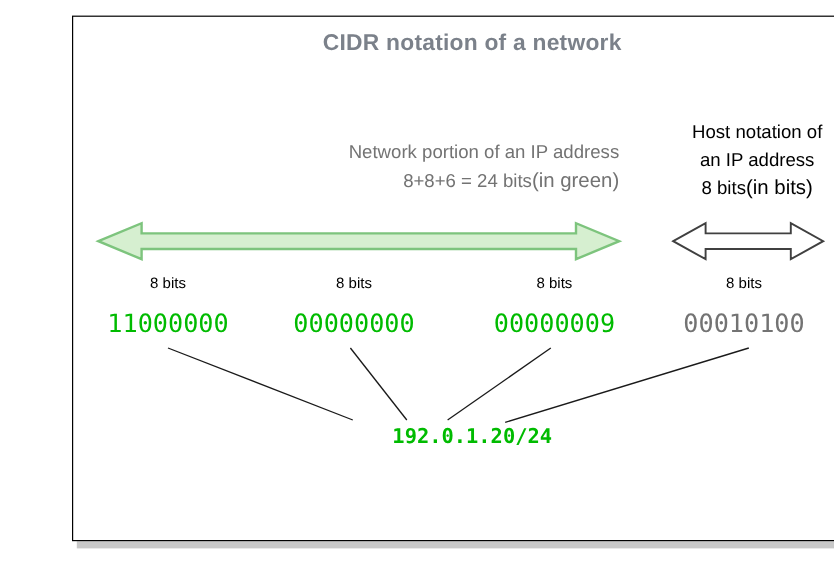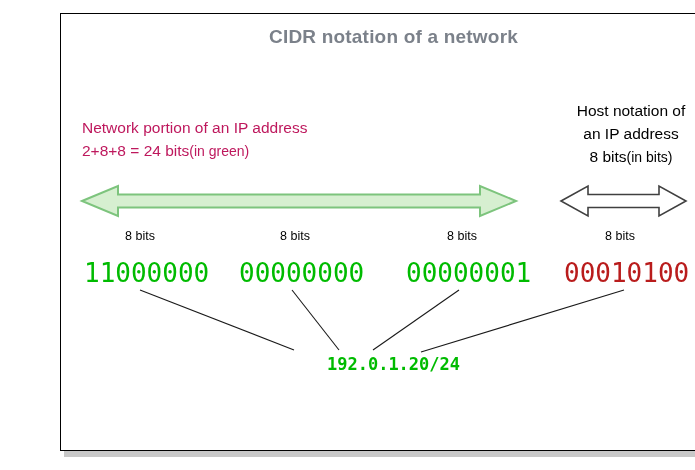--- a/index.html
+++ b/index.html
@@ -48,37 +48,37 @@
     font-size: 19px;
     font-weight: bold;
     color: #7b818a;
     letter-spacing: 0.2px;
   }
   .net-caption {
     position: absolute;
     left: 36px;
     top: 116px;
     width: 434px;
-    text-align: left;
+    text-align: right;
     font-size: 15.5px;
-    color: #be185d;
+    color: #737373;
     line-height: 23px;
   }
   .host-caption {
     position: absolute;
     left: 495px;
     top: 99px;
     width: 180px;
     text-align: center;
     font-size: 15.5px;
     color: #000000;
     line-height: 23px;
   }
   .small-note {
-    font-size: 14px;
+    font-size: 17px;
   }
   .arrow-layer {
     position: absolute;
     left: 0;
     top: 0;
     width: 695px;
     height: 470px;
   }
   .bits-label {
     position: absolute;
@@ -87,26 +87,26 @@
     color: #000000;
     text-align: center;
     width: 112px;
   }
   .octet {
     position: absolute;
     top: 258px;
     width: 112px;
     text-align: center;
     font-family: "DejaVu Sans Mono", monospace;
-    font-size: 26px;
+    font-size: 21px;
     letter-spacing: 0px;
     white-space: nowrap;
   }
   .octet.green { color: #00bb00; }
-  .octet.black { color: #b91c1c; }
+  .octet.black { color: #737373; }
   .cidr {
     position: absolute;
     left: 0;
     top: 354px;
     width: 695px;
     text-align: center;
     font-family: "DejaVu Sans Mono", monospace;
     font-size: 17px;
     font-weight: bold;
     color: #00bb00;
@@ -118,21 +118,21 @@
 <div id="canvas">
 
   <div class="frame-shadow"></div>
   <div class="frame"></div>
 
   <div class="title">CIDR notation of a network</div>
 
   <div class="net-caption">
     <div>Network portion of an IP address</div>
     <div>
-      <span>2+8+8 = 24 bits</span><span class="small-note">(in green)</span>
+      <span>8+8+6 = 24 bits</span><span class="small-note">(in green)</span>
     </div>
   </div>
 
   <div class="host-caption">
     <div>Host notation of</div>
     <div>an IP address</div>
     <div>
       <span>8 bits</span><span class="small-note">(in bits)</span>
     </div>
   </div>
@@ -149,20 +149,20 @@
     <line x1="578" y1="290" x2="375" y2="352" stroke="#1a1a1a" stroke-width="1.1"></line>
   </svg>
 
   <div class="bits-label" style="left:38px;">8 bits</div>
   <div class="octet green" style="left:38px;">11000000</div>
 
   <div class="bits-label" style="left:193px;">8 bits</div>
   <div class="octet green" style="left:193px;text-align:center;">00000000</div>
 
   <div class="bits-label" style="left:360px;">8 bits</div>
-  <div class="octet green" style="left:360px;">00000001</div>
+  <div class="octet green" style="left:360px;">00000009</div>
 
   <div class="bits-label" style="left:518px;">8 bits</div>
   <div class="octet black" style="left:518px;">00010100</div>
 
   <div class="cidr">192.0.1.20/24</div>
 
 </div>
 
 </body></html>

